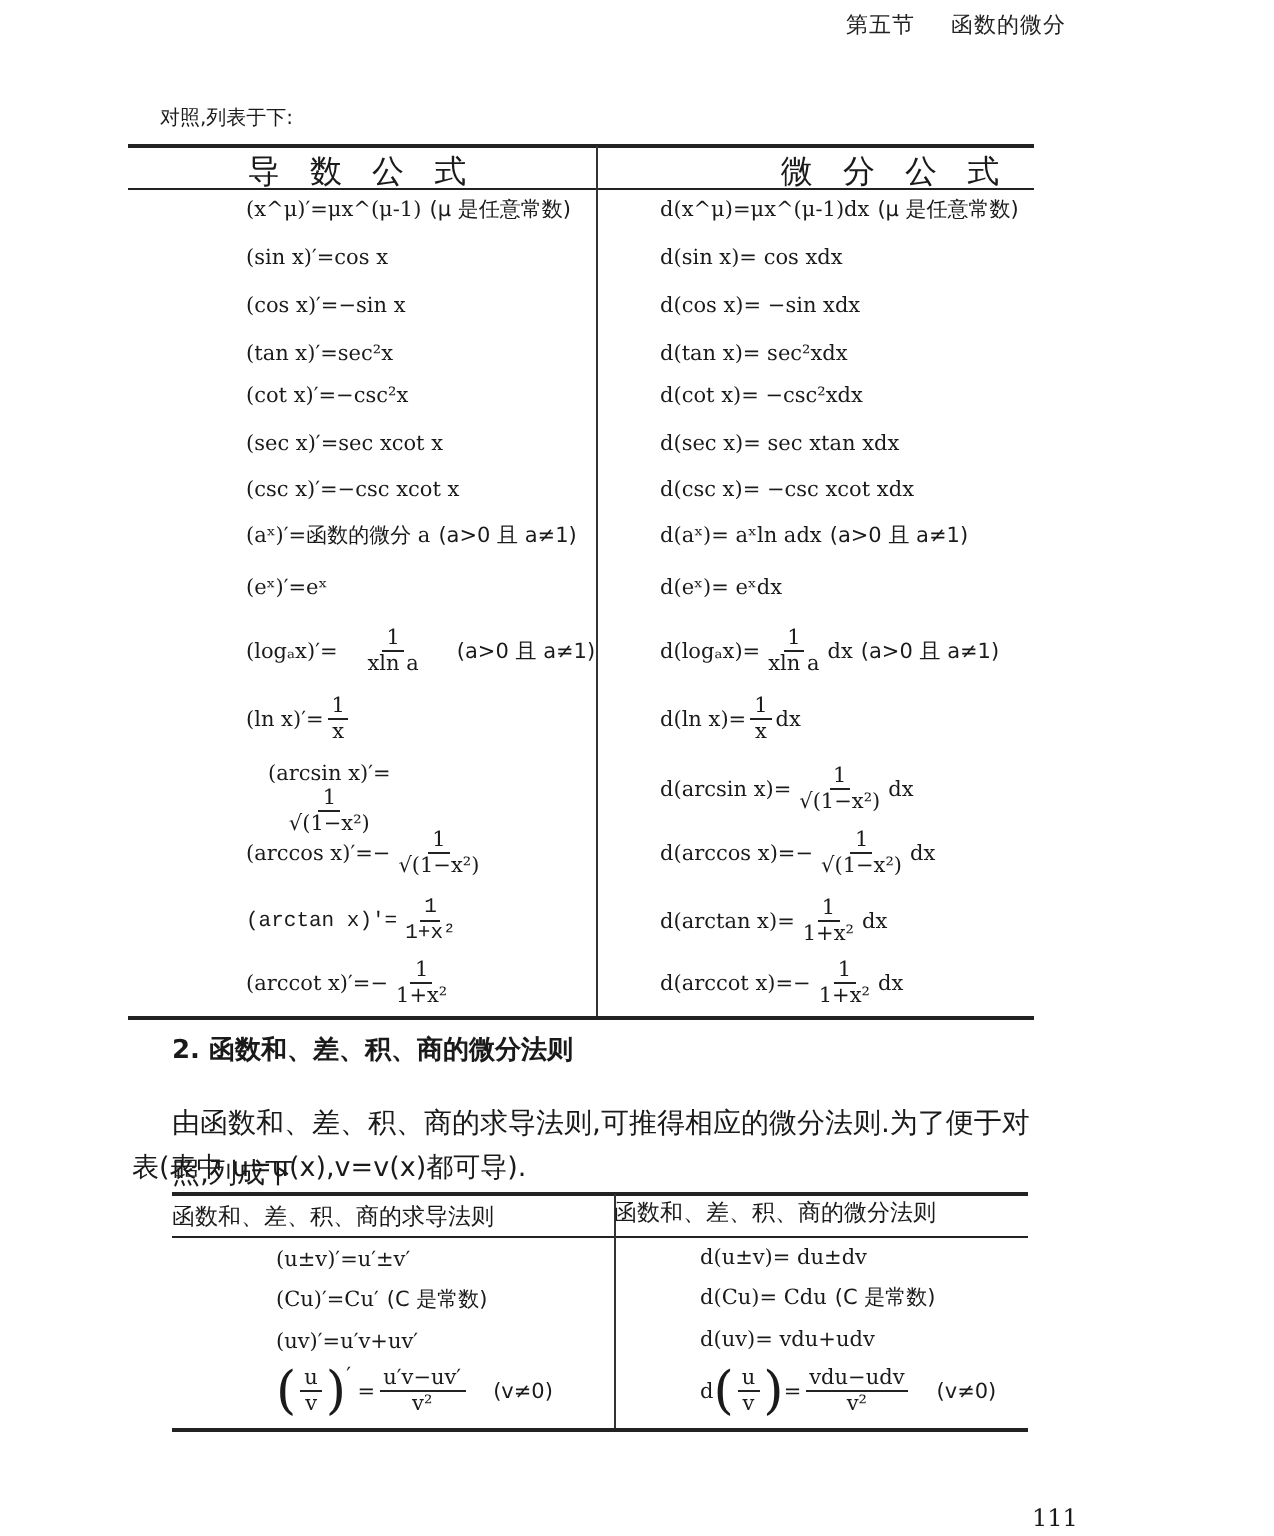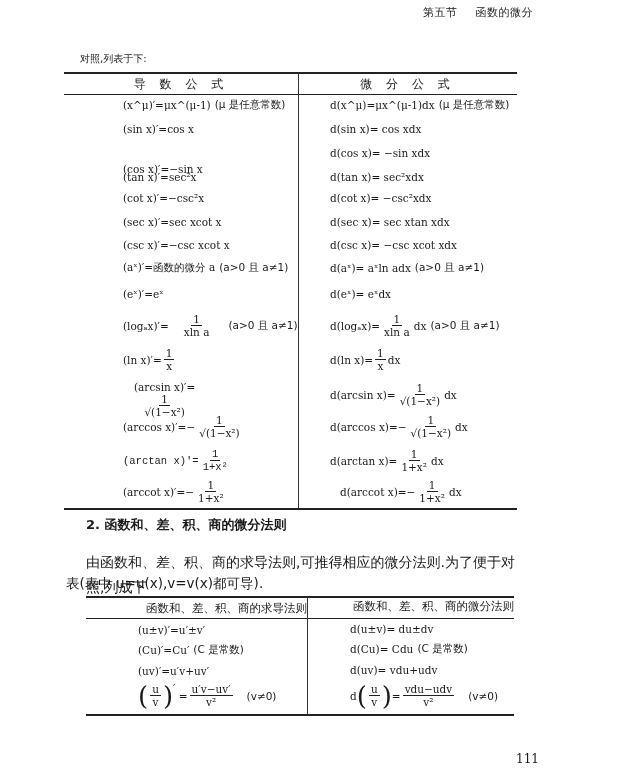--- a/index.html
+++ b/index.html
@@ -6,64 +6,64 @@
   body {
     width:637px; height:768px; background:#ffffff; position:relative; overflow:hidden;
     font-family:"DejaVu Serif", serif; color:#1a1a1a;
   }
   .abs { position:absolute; }
   .runhead { left:423px; top:5px; font-size:11px; font-family:"DejaVu Sans", sans-serif; color:#222; letter-spacing:0.5px; }
   .runhead span { margin-right:14px; }
   .intro { left:64px; top:52px; font-size:10px; font-family:"DejaVu Sans", sans-serif;margin-left:16px; }
   .hline { position:absolute; background:#222; }
   .vline { position:absolute; background:#333; width:1px; }
-  .th { position:absolute; font-size:12px; font-family:"DejaVu Sans", sans-serif; letter-spacing:5px; text-align:center; }
+  .th { position:absolute; font-size:16px; font-family:"DejaVu Sans", sans-serif; letter-spacing:5px; text-align:center; }
   .cell { position:absolute; font-size:10.5px; white-space:nowrap; display:flex; align-items:center; }
   .frac { display:inline-flex; flex-direction:column; align-items:center; vertical-align:middle; margin:0 2px; }
   .frac .num { border-bottom:1px solid #222; padding:0 2px; line-height:12px; }
   .frac .den { line-height:13px; padding:0 2px; }
   .note { font-family:"DejaVu Sans", sans-serif; font-size:10.5px; margin-left:4px; }
   .sec-title { left:86px; top:516px; font-size:13px; font-family:"DejaVu Sans", sans-serif; font-weight:bold; }
   .para { left:86px; top:550px; width:430px; font-size:14px; font-family:"DejaVu Sans", sans-serif; line-height:25px; }
   .para2 { left:66px; top:575px; font-size:13.5px; font-family:"DejaVu Sans", sans-serif; }
-  .th2 { position:absolute; font-size:11.5px; font-family:Liberation Serif, serif; text-align:right; }
+  .th2 { position:absolute; font-size:11.5px; font-family:Liberation Serif, serif; text-align:left; }
   .pagenum { left:516px; top:752px; font-size:12px; }
   .paren-big { font-size:26px; line-height:26px; font-weight:lighter; }
 </style>
 </head>
 <body>
 
 <div class="abs runhead">
   <span>第五节</span>
   <span>函数的微分</span>
 </div>
 
 <div class="abs intro">对照,列表于下:</div>
 
 <div>
   <div class="hline" style="left:64px;top:72px;width:453px;height:2px;"></div>
   <div class="hline" style="left:64px;top:94px;width:453px;height:1px;"></div>
   <div class="hline" style="left:64px;top:508px;width:453px;height:1.5px;"></div>
   <div class="vline" style="left:298px;top:73px;height:435px;"></div>
   <div class="th" style="left:64px;top:76px;width:234px;">导 数 公 式</div>
-  <div class="th" style="left:298px;top:76px;width:219px;">微 分 公 式</div>
+  <div class="th" style="left:298px;top:76px;width:219px;padding-left:40px;">微 分 公 式</div>
 
   <div class="cell" style="left:123px;top:97px;height:16px;">
     <span>(x^μ)′=μx^(μ-1)</span>
       <span class="note">(μ 是任意常数)</span>
   </div>
   <div class="cell" style="left:330px;top:97px;height:16px;">
     <span>d(x^μ)=μx^(μ-1)dx</span>
       <span class="note">(μ 是任意常数)</span>
   </div>
 
   <div class="cell" style="left:123px;top:121px;height:16px;">(sin x)′=cos x</div>
   <div class="cell" style="left:330px;top:121px;height:16px;">d(sin x)= cos xdx</div>
 
-  <div class="cell" style="left:123px;top:145px;height:16px;margin-top:16px;">(cos x)′=−sin x</div>
+  <div class="cell" style="left:123px;top:145px;height:16px;">(cos x)′=−sin x</div>
   <div class="cell" style="left:330px;top:145px;height:16px;">d(cos x)= −sin xdx</div>
 
   <div class="cell" style="left:123px;top:169px;height:16px;">(tan x)′=sec²x</div>
   <div class="cell" style="left:330px;top:169px;height:16px;">d(tan x)= sec²xdx</div>
 
   <div class="cell" style="left:123px;top:190px;height:16px;">(cot x)′=−csc²x</div>
   <div class="cell" style="left:330px;top:190px;height:16px;">d(cot x)= −csc²xdx</div>
 
   <div class="cell" style="left:123px;top:214px;height:16px;">(sec x)′=sec xcot x</div>
   <div class="cell" style="left:330px;top:214px;height:16px;">d(sec x)= sec xtan xdx</div>
@@ -165,21 +165,21 @@
     <span>dx</span>
   </div>
 
   <div class="cell" style="left:123px;top:478px;height:28px;">
     <span>(arccot x)′=−</span>
     <span class="frac">
         <span class="num">1</span>
         <span class="den">1+x²</span>
       </span>
   </div>
-  <div class="cell" style="left:340px;top:478px;height:28px;">
+  <div class="cell" style="left:330px;top:478px;height:28px;">
     <span>d(arccot x)=−</span>
     <span class="frac">
         <span class="num">1</span>
         <span class="den">1+x²</span>
       </span>
     <span>dx</span>
   </div>
 </div>
 
 <div class="abs sec-title">2. 函数和、差、积、商的微分法则</div>

